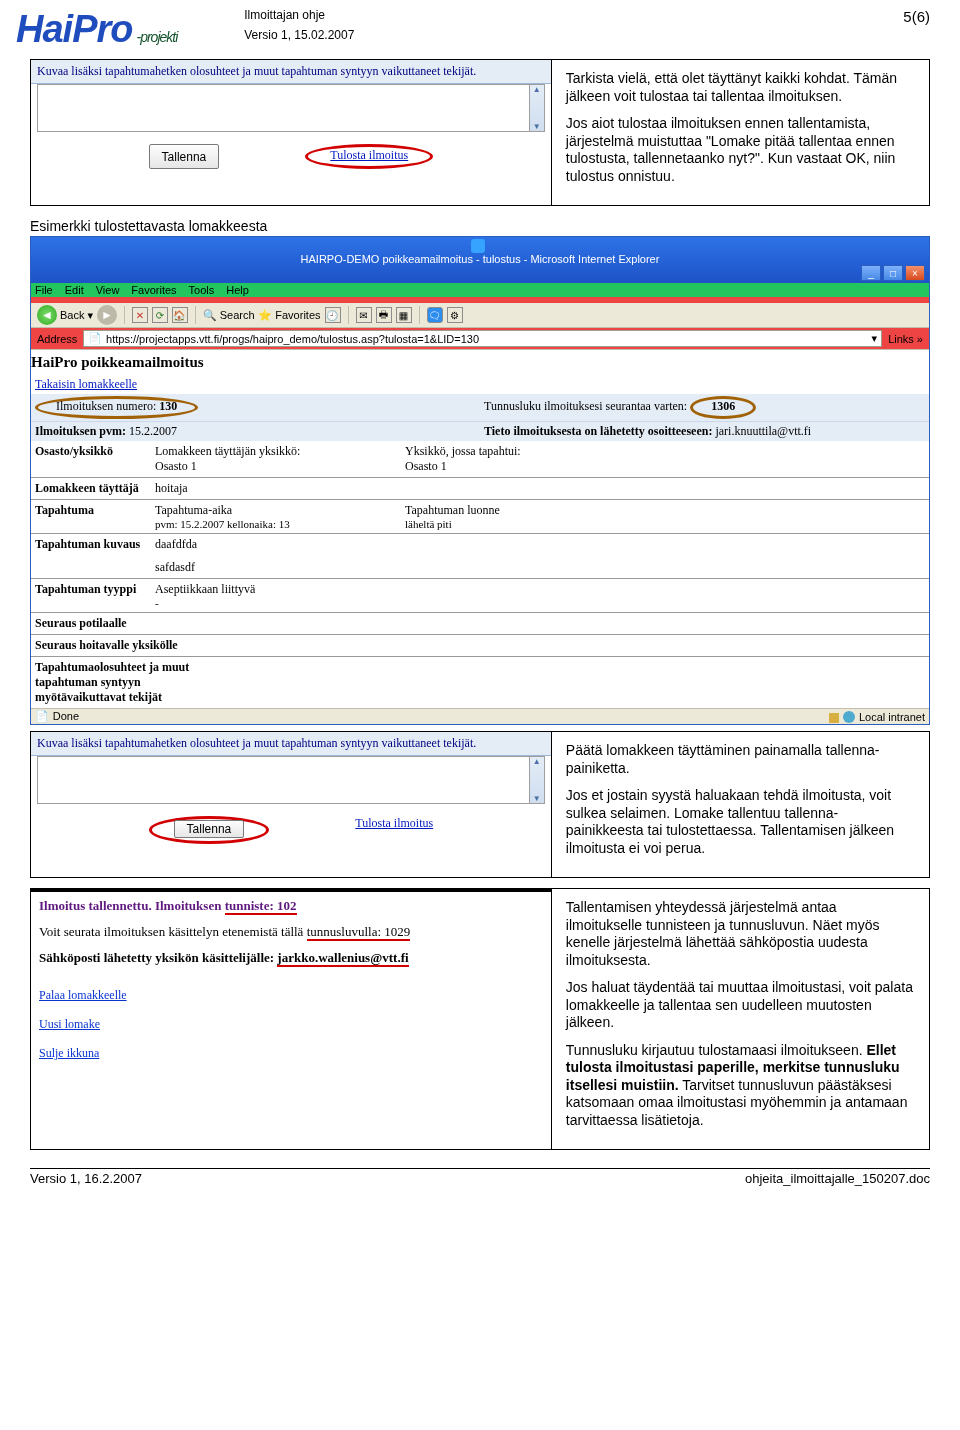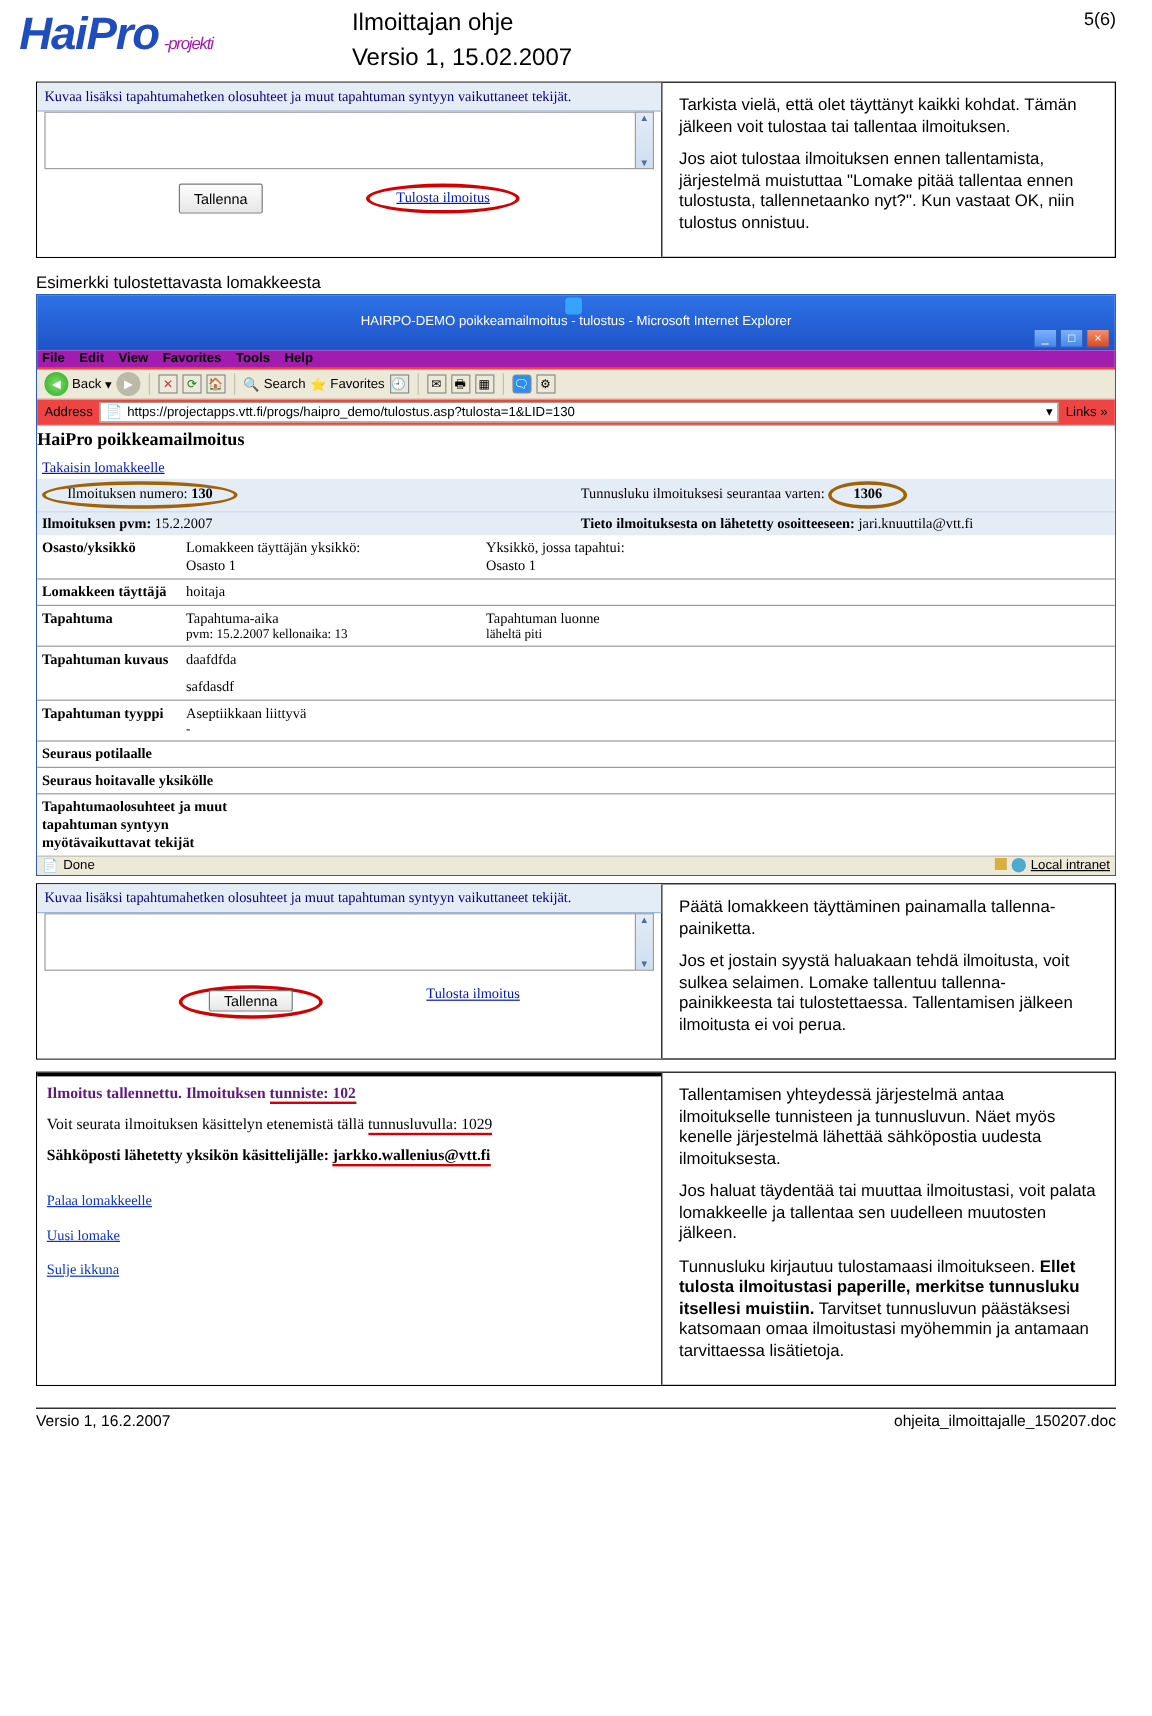--- a/index.html
+++ b/index.html
@@ -7,22 +7,22 @@
     font-family: Arial, Helvetica, sans-serif;
     font-size: 12px;
     color: #000;
     background: #fff;
     width: 960px;
   }
 
   
   .header { display: flex; align-items: flex-start; padding: 8px 30px 4px 16px; }
   .logo { color: #1f4dbd; font-size: 38px; font-weight: bold; font-style: italic; letter-spacing: -1px; }
-  .logo .sub { font-size: 14px; color: #a21caf; font-style: italic; font-weight: normal; margin-left: 4px; }
-  .header-center { margin-left: 116px; font-size: 20px; }
+  .logo .sub { font-size: 14px; color: #14532d; font-style: italic; font-weight: normal; margin-left: 4px; }
+  .header-center { margin-left: 67px; font-size: 12px; }
   .header-center .title { margin-bottom: 6px; }
   .header-pagenum { margin-left: auto; font-size: 15px; }
 
   
   .instr-row {
     display: flex; margin: 4px 30px 10px 30px;
     border: 1px solid #000;
   }
   .instr-row .img-col {
     flex: 0 0 58%;
@@ -79,21 +79,21 @@
     background: linear-gradient(#2e72e7,#1d53c7); color:#fff; display:flex;
     align-items:center; font-size:11px; padding:2px 4px;flex-direction:column;
   }
   .bw-titlebar .ie-icon { width:14px;height:14px;background:#35a3ff;border-radius:3px;margin-right:4px; }
   .bw-titlebar .wbuttons { margin-left:auto; display:flex; gap:2px; }
   .bw-titlebar .wbtn {
     width:20px;height:16px;background:linear-gradient(#7db1fb,#4789e5);
     border:1px solid #2a5fbe;display:flex;align-items:center;justify-content:center;color:#fff;font-size:10px;
   }
   .bw-titlebar .wbtn.close { background: linear-gradient(#f5906c,#d84a1e); }
-  .bw-menubar { background:#a21caf; padding:1px 4px; font-size:11px; color:#000; display:flex; gap:12px; border-bottom:2px solid #ef4444;font-weight:bold; }
+  .bw-menubar { background:#22c55e; padding:1px 4px; font-size:11px; color:#000; display:flex; gap:12px; border-bottom:6px solid #ef4444; }
   .bw-toolbar { background:#ece9d8; display:flex; align-items:center; gap:4px; padding:2px 6px; border-bottom:1px solid #c2bfb1; }
   .bw-toolbar .tbtn { display:flex;align-items:center;gap:3px;font-size:11px; }
   .bw-toolbar .circ { width:20px;height:20px;border-radius:50%;display:flex;align-items:center;justify-content:center;color:#fff;font-size:12px; }
   .bw-toolbar .green { background: radial-gradient(#7de06e,#2fa61e); }
   .bw-toolbar .grey { background:#bdb9a8; }
   .bw-toolbar .icon-sq { width:16px;height:16px;border:1px solid #8c8c8c;display:flex;align-items:center;justify-content:center;font-size:10px; }
   .bw-toolbar .sep { width:1px;height:18px;background:#c2bfb1;margin:0 3px; }
   .bw-addr { background:#ef4444; display:flex; align-items:center; gap:6px; padding:2px 6px; font-size:11px; border-bottom:1px solid #c2bfb1; }
   .bw-addr .addr-box { flex:1; background:#fff; border:1px solid #9aa08e; padding:1px 4px; display:flex;align-items:center;gap:4px; }
   .bw-addr .links { margin-left:auto; }
@@ -114,21 +114,21 @@
     border-bottom:1px solid #999; padding:3px 4px;
   }
   .data-row .lab { width:120px; font-weight:bold; }
   .data-row .mid { width:250px; }
   .data-row .right { flex:1; }
   .data-row.nb { border-bottom:none; }
   .data-row .sub { font-size:11px; color:#000; }
   .data-row.multi .mid { font-size:12px; }
 
   .bw-status { background:#ece9d8; border-top:1px solid #c2bfb1; display:flex; font-size:11px; padding:1px 4px; }
-  .bw-status .zone { margin-left:auto; display:flex; align-items:flex-start; gap:4px;text-decoration:underline; }
+  .bw-status .zone { margin-left:auto; display:flex; align-items:flex-end; gap:4px; }
   .bw-status .glb { width:12px;height:12px;background:#4faacf;border-radius:50%; }
   .bw-status .lock { width:10px;height:10px;background:#d8b041; }
 
   
   .confirm-shot {
     font-family:'Times New Roman',serif; padding: 6px 8px 14px; font-size:13px;
   }
   .confirm-shot .ln1 { color:#60197f; margin-bottom:10px; }
   .confirm-shot .ln1 .b { font-weight:bold; }
   .confirm-shot .ln2 { margin-bottom:10px; }

